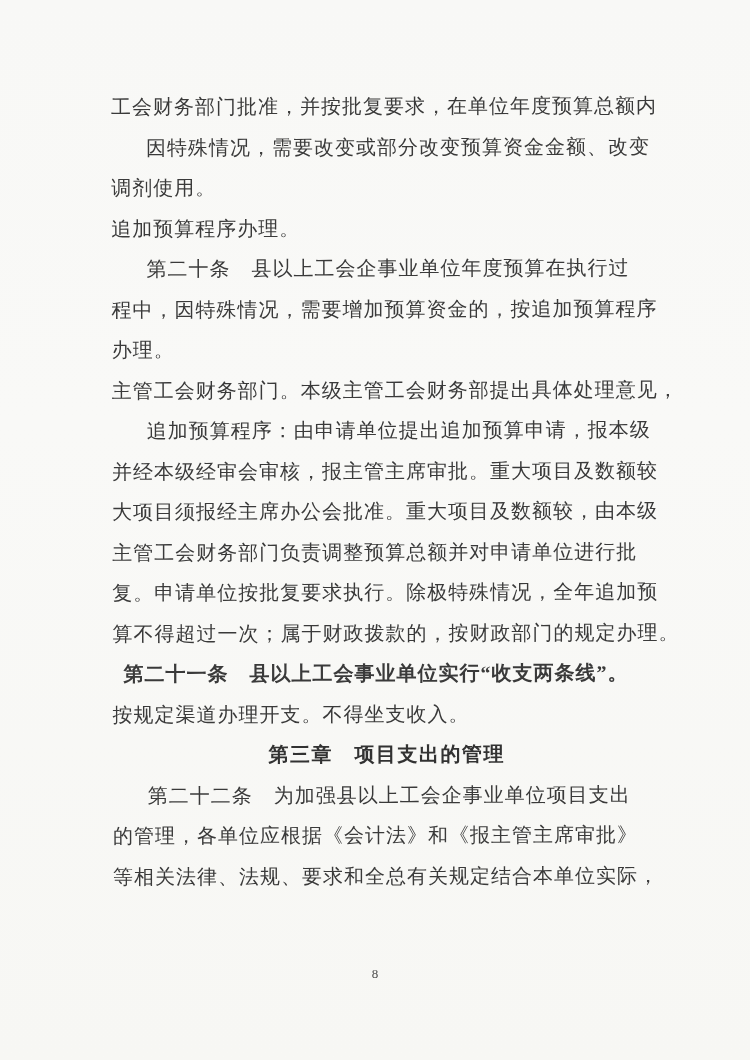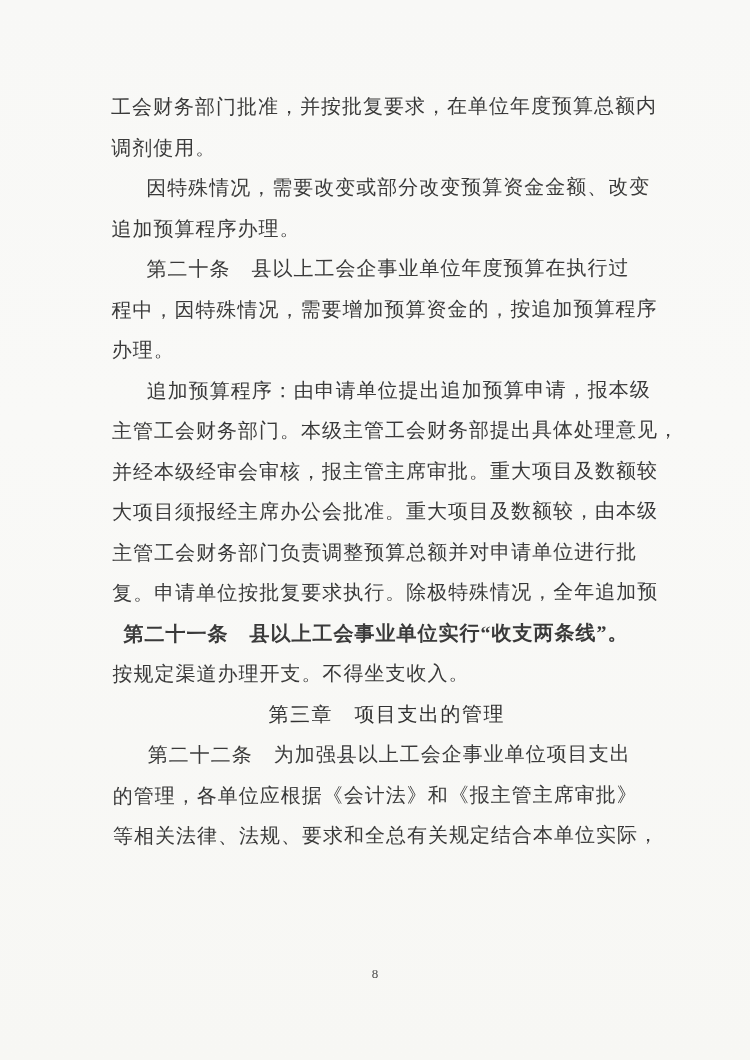--- a/index.html
+++ b/index.html
@@ -39,21 +39,21 @@
   }
   .line.indent {
     text-indent: 35px;
   }
   .line.indent-sm {
     text-indent: 11px;
     font-weight: bold;
   }
   .line.heading {
     text-align: center;
-    font-weight: normal;
+    font-weight: bold;
     letter-spacing: 1.5px;
     white-space: normal;
     color: #323232;
   }
   .page-number {
     position: absolute;
     left: 0;
     top: 964px;
     width: 750px;
     text-align: center;
@@ -63,35 +63,36 @@
     letter-spacing: 0;
   }
 </style>
 </head>
 <body>
 
 <div class="page">
   <div class="text-block">
 
     <div class="line">工会财务部门批准，并按批复要求，在单位年度预算总额内</div>
+    <div class="line indent">因特殊情况，需要改变或部分改变预算资金金额、改变</div>
+
     <div class="line">调剂使用。</div>
-
-    <div class="line indent">因特殊情况，需要改变或部分改变预算资金金额、改变</div>
     <div class="line">追加预算程序办理。</div>
 
     <div class="line indent">第二十条　县以上工会企事业单位年度预算在执行过</div>
     <div class="line">程中，因特殊情况，需要增加预算资金的，按追加预算程序</div>
     <div class="line">办理。</div>
 
+    <div class="line">主管工会财务部门。本级主管工会财务部提出具体处理意见，</div>
     <div class="line indent">追加预算程序：由申请单位提出追加预算申请，报本级</div>
-    <div class="line">主管工会财务部门。本级主管工会财务部提出具体处理意见，</div>
     <div class="line">并经本级经审会审核，报主管主席审批。重大项目及数额较</div>
     <div class="line">大项目须报经主席办公会批准。重大项目及数额较，由本级</div>
     <div class="line">主管工会财务部门负责调整预算总额并对申请单位进行批</div>
     <div class="line">复。申请单位按批复要求执行。除极特殊情况，全年追加预</div>
+    <div class="line">算不得超过一次；属于财政拨款的，按财政部门的规定办理。</div>
 
     <div class="line indent-sm">第二十一条　县以上工会事业单位实行“收支两条线”。</div>
     <div class="line">按规定渠道办理开支。不得坐支收入。</div>
 
     <div class="line heading">第三章　项目支出的管理</div>
 
     <div class="line indent">第二十二条　为加强县以上工会企事业单位项目支出</div>
     <div class="line">的管理，各单位应根据《会计法》和《报主管主席审批》</div>
     <div class="line">等相关法律、法规、要求和全总有关规定结合本单位实际，</div>
 

